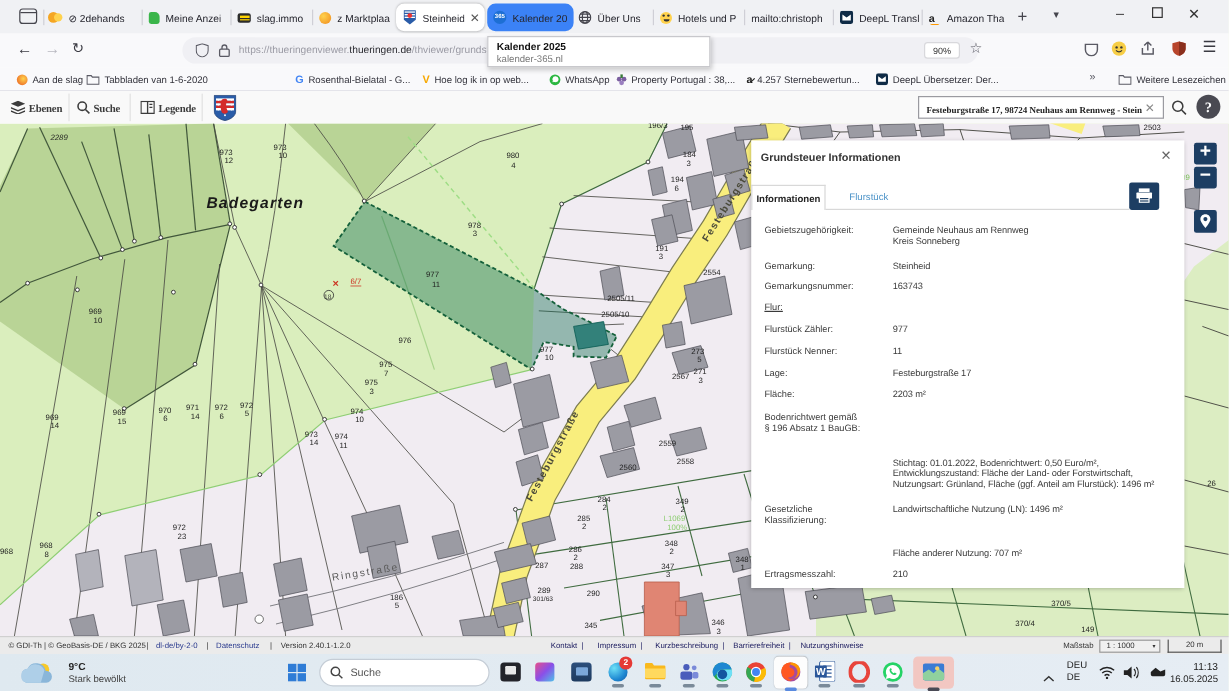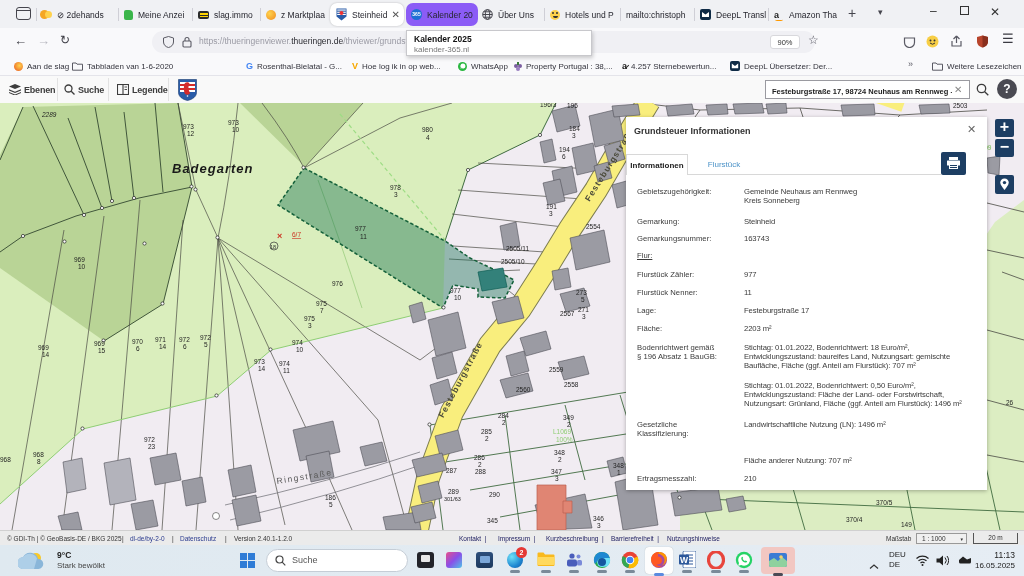--- a/index.html
+++ b/index.html
@@ -11,21 +11,21 @@
   #tabbar { left:0; top:0; width:1024px; height:28px; background:#f0f1f4; }
   .tab { position:absolute; top:3px; height:23px; display:flex; align-items:center; font-size:8.5px; color:#26262e; }
   .tab .tx { margin-left:5px; white-space:nowrap; overflow:hidden; }
   .tabsep { position:absolute; top:8px; width:1px; height:13px; background:#cfcfd6; }
   #navbar { left:0; top:28px; width:1024px; height:28px; background:#f9f9fb; }
   #bookmarks { left:0; top:56px; width:1024px; height:20px; background:#f9f9fb; border-bottom:1px solid #e4e4ea; }
   .bm { position:absolute; top:3px; height:14px; display:flex; align-items:center; font-size:8px; color:#33333c; white-space:nowrap; }
   .bm .ic { margin-right:4px; }
 
   
-  #appheader { left:0; top:76px; width:1024px; height:27px; background:#f9f9f9; }
+  #appheader { left:0; top:76px; width:1024px; height:27px; background:#f9f9f9;font-family:Liberation Serif, serif; }
   .hbtn { position:absolute; top:0; height:27px; display:flex; align-items:center; font-size:9px; font-weight:bold; color:#3c3c3c; letter-spacing:-0.2px; }
   .hsep { position:absolute; top:2px; width:1px; height:23px; background:#e2e2e2; }
 
   
   #map { left:0; top:103px; width:1024px; height:427px; }
 
   
   #panel { left:626px; top:117px; width:361px; height:373px; background:#fff; box-shadow:0 1px 4px rgba(0,0,0,.3); font-size:8px; color:#3a3a3a; }
   .plabel { position:absolute; left:11px; width:104px; font-size:7.7px; }
   .pval { position:absolute; left:118px; width:246px; font-size:7.7px; letter-spacing:-0.1px; }
@@ -72,21 +72,21 @@
         <g fill="#fff">
           <rect x="1.2" y="1.5" width="8.6" height="1.1"></rect>
           <rect x="1.2" y="3.7" width="8.6" height="1.1"></rect>
           <rect x="1.2" y="5.9" width="8.6" height="1.1"></rect>
         </g>
         <circle cx="5.5" cy="5" r="2" fill="#e33"></circle>
       </svg>
       <span class="tx">Steinheid</span>
       <span style="margin-left:4px; font-size:10px; color:#555;">✕</span>
     </div>
-    <div class="tab" style="left:406px; width:72px; background:#8b5cf6; border-radius:7px; top:3px;">
+    <div class="tab" style="left:406px; width:72px; background:#3b82f6; border-radius:7px; top:3px;">
       <span style="margin-left:5px;width:11px;height:11px;border-radius:50%;background:#1d6fd4;display:inline-block;color:#fff;font-size:5px;text-align:center;line-height:11px;font-weight:bold;">365</span>
       <span class="tx">Kalender 20</span>
     </div>
     <div class="tab" style="left:482px; width:58px;">
       <svg width="11" height="11" viewBox="0 0 11 11">
         <circle cx="5.5" cy="5.5" r="4.8" fill="none" stroke="#45454d" stroke-width="1"></circle>
         <ellipse cx="5.5" cy="5.5" rx="2.2" ry="4.8" fill="none" stroke="#45454d" stroke-width="1"></ellipse>
         <path d="M0.7 5.5 h9.6 M1.5 2.8 h8 M1.5 8.2 h8" stroke="#45454d" stroke-width="1" fill="none"></path>
       </svg>
       <span class="tx">Über Uns</span>
@@ -580,21 +580,20 @@
     <div class="plabel" style="top:134px;text-decoration:underline;">Flur:</div>
     <div class="plabel" style="top:153px;">Flurstück Zähler:</div>
     <div class="pval" style="top:153px;">977</div>
     <div class="plabel" style="top:171px;">Flurstück Nenner:</div>
     <div class="pval" style="top:171px;">11</div>
     <div class="plabel" style="top:189px;">Lage:</div>
     <div class="pval" style="top:189px;">Festeburgstraße 17</div>
     <div class="plabel" style="top:207px;">Fläche:</div>
     <div class="pval" style="top:207px;">2203 m²</div>
     <div class="plabel" style="top:226px;">Bodenrichtwert gemäß<br>§ 196 Absatz 1 BauGB:</div>
-    <div class="pval" style="top:226px;">Stichtag: 01.01.2022, Bodenrichtwert: 18 Euro/m²,<br>Entwicklungszustand: baureifes Land, Nutzungsart: gemischte<br>Baufläche, Fläche (ggf. Anteil am Flurstück): 707 m²</div>
     <div class="pval" style="top:264px;">Stichtag: 01.01.2022, Bodenrichtwert: 0,50 Euro/m²,<br>Entwicklungszustand: Fläche der Land- oder Forstwirtschaft,<br>Nutzungsart: Grünland, Fläche (ggf. Anteil am Flurstück): 1496 m²</div>
     <div class="plabel" style="top:303px;">Gesetzliche<br>Klassifizierung:</div>
     <div class="pval" style="top:303px;">Landwirtschaftliche Nutzung (LN): 1496 m²</div>
     <div class="pval" style="top:339px;">Fläche anderer Nutzung: 707 m²</div>
     <div class="plabel" style="top:357px;">Ertragsmesszahl:</div>
     <div class="pval" style="top:357px;">210</div>
   </div>
 
   <div class="abs" style="left:995px; top:119px; width:19px; height:18px; background:#1d3e63; border-radius:2px; color:#fff; text-align:center; line-height:16px; font-size:16px; font-weight:bold;">+</div>
   <div class="abs" style="left:995px; top:139px; width:19px; height:18px; background:#1d3e63; border-radius:2px; color:#fff; text-align:center; line-height:15px; font-size:16px; font-weight:bold;">−</div>

